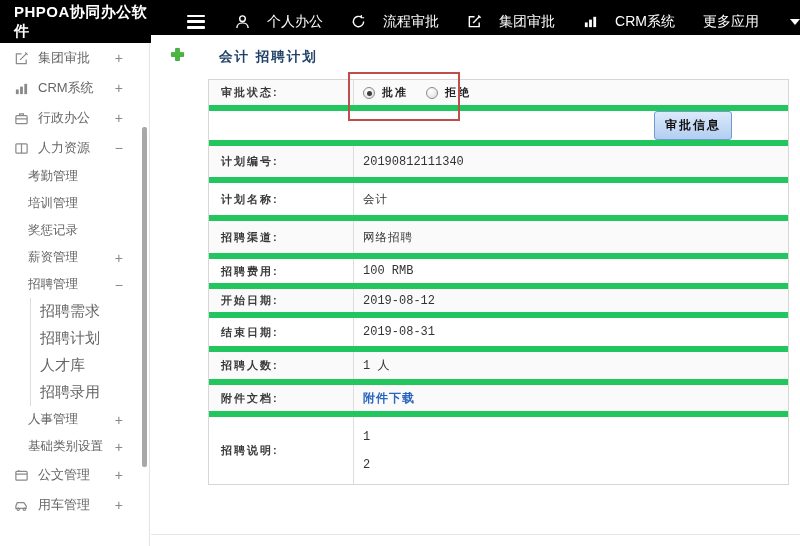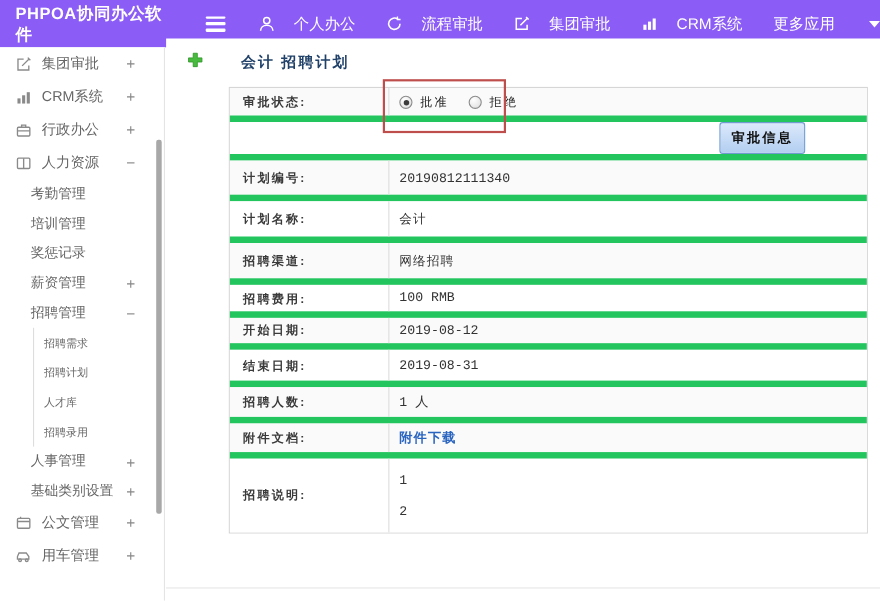--- a/index.html
+++ b/index.html
@@ -1,41 +1,41 @@
 <!DOCTYPE html>
 <html><head>
 <meta charset="utf-8">
 <style>
   * { margin:0; padding:0; box-sizing:border-box; }
   html,body { width:800px; height:546px; overflow:hidden; background:#fff;
               font-family:"Liberation Sans", sans-serif; }
 
   
   .topbar { position:absolute; top:0; left:0; width:800px; height:43px;
-            background:#8b5cf6; display:flex; align-items:center; color:#fff; }
+            background:#000000; display:flex; align-items:center; color:#fff; }
   .brand { padding-left:14px; font-size:15px; font-weight:bold; letter-spacing:.5px; width:172px; }
   .hamburger { width:20px; height:14px; display:flex; flex-direction:column;
                justify-content:space-between; margin-left:30px; cursor:pointer; }
   .hamburger span { display:block; height:2.5px; background:#fff; border-radius:1px; }
   .nav-menu { display:flex; align-items:center; gap:28px; margin-left:30px; }
   .nav-item { display:flex; align-items:center; gap:17px; font-size:14px; cursor:pointer; white-space:nowrap; }
   .nav-item svg { display:block; }
   .caret { width:0; height:0; border-left:5px solid transparent; border-right:5px solid transparent;
            border-top:6px solid #fff; margin-left:14px; }
 
   
   .sidebar { position:absolute; top:43px; left:0; width:150px; height:503px;
              background:#fff; border-right:1px solid #e4e4e4; overflow:hidden; }
   .side-item { position:relative; display:flex; align-items:center; color:#666;
                cursor:pointer; }
   .side-item.l1 { height:30px; padding-left:14px; font-size:13px; }
   .side-item.l1 .s-ico { width:16px; margin-right:8px; display:flex; color:#8a8a8a; }
   .side-item.l2 { height:27px; padding-left:28px; font-size:12.5px; }
   .l3-group { margin-left:30px; border-left:1px solid #ddd; }
-  .side-item.l3 { height:27px; padding-left:9px; font-size:10px; }
+  .side-item.l3 { height:27px; padding-left:9px; font-size:15px; }
   .expander { position:absolute; right:26px; top:50%; transform:translateY(-50%);
               font-size:14px; color:#888; font-weight:normal; }
   .side-scrollthumb { position:absolute; right:2px; top:84px; width:5px; height:340px;
                       background:#a8a8a8; border-radius:2px; }
 
   
   .main { position:absolute; top:35px; left:151px; width:649px; height:503px; background:#fff; }
   .page-title { position:absolute; top:12px; left:19px; display:flex; align-items:center; }
   .title-text { margin-left:34px; font-size:13.5px; font-weight:bold; color:#1f4068; letter-spacing:2px; }
 
@@ -49,21 +49,21 @@
         color:#3a3a3a; letter-spacing:2px; }
   .fv { flex:1; display:flex; align-items:center; padding-left:9px;
         font-size:12px; color:#333; font-family:"Liberation Mono", monospace; }
   .fv-cn { letter-spacing:1px; font-weight:normal; font-size:11.5px; }
 
   .radio { width:12px; height:12px; border-radius:50%; border:1px solid #8b8b8b;
            background:radial-gradient(circle at 35% 30%, #ffffff, #dcdcdc);
            position:relative; cursor:pointer; flex:none; }
   .radio.checked::after { content:""; position:absolute; left:3px; top:3px;
            width:5px; height:5px; border-radius:50%; background:#3c3c3c; }
-  .radio-label { margin:0 18px 0 7px; font-size:11px; font-weight:normal;
+  .radio-label { margin:0 18px 0 7px; font-size:11px; font-weight:bold;
                  letter-spacing:2px; color:#222; }
 
   .btn-row { justify-content:flex-end; padding-right:56px; }
   .approve-btn { font-size:12px; font-weight:bold; color:#101010; cursor:pointer;
                  padding:3px 10px 4px; letter-spacing:2px;
                  background:linear-gradient(#dcE9fb,#b2cef1); border:1px solid #6f9bd1;
                  border-radius:3px; font-family:"Liberation Sans", sans-serif; }
 
   .file-link { color:#2a65c0; font-weight:bold; text-decoration:none; font-size:12px;
                letter-spacing:1px; cursor:pointer; }

